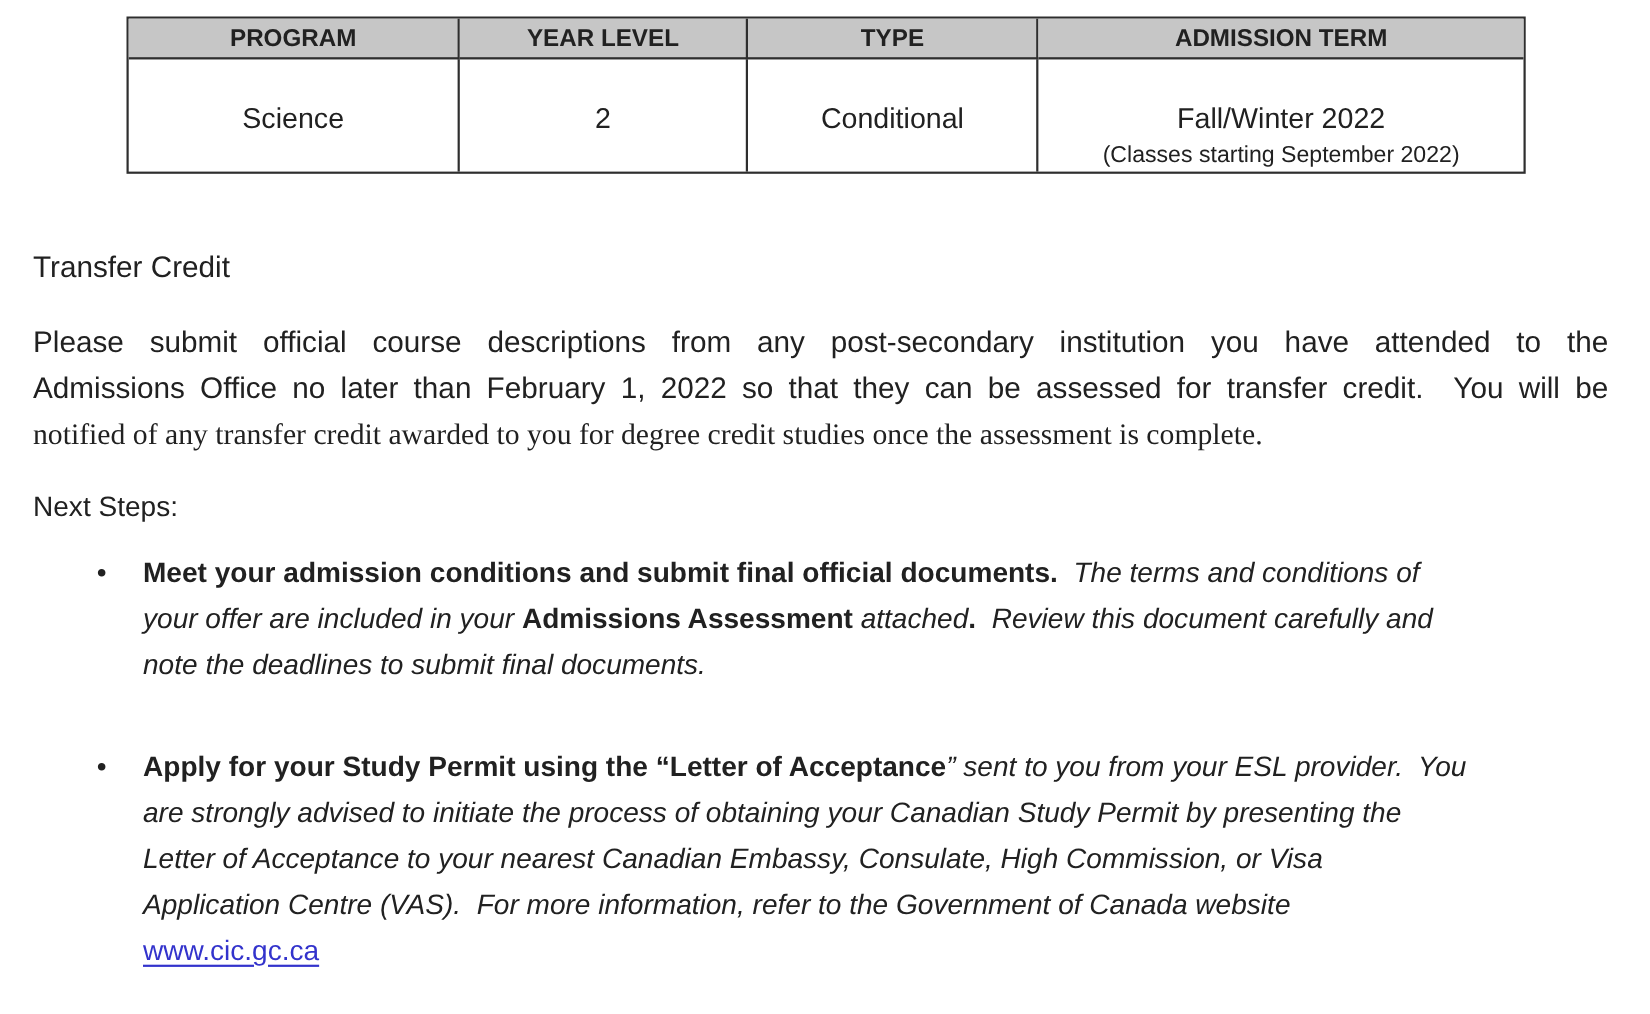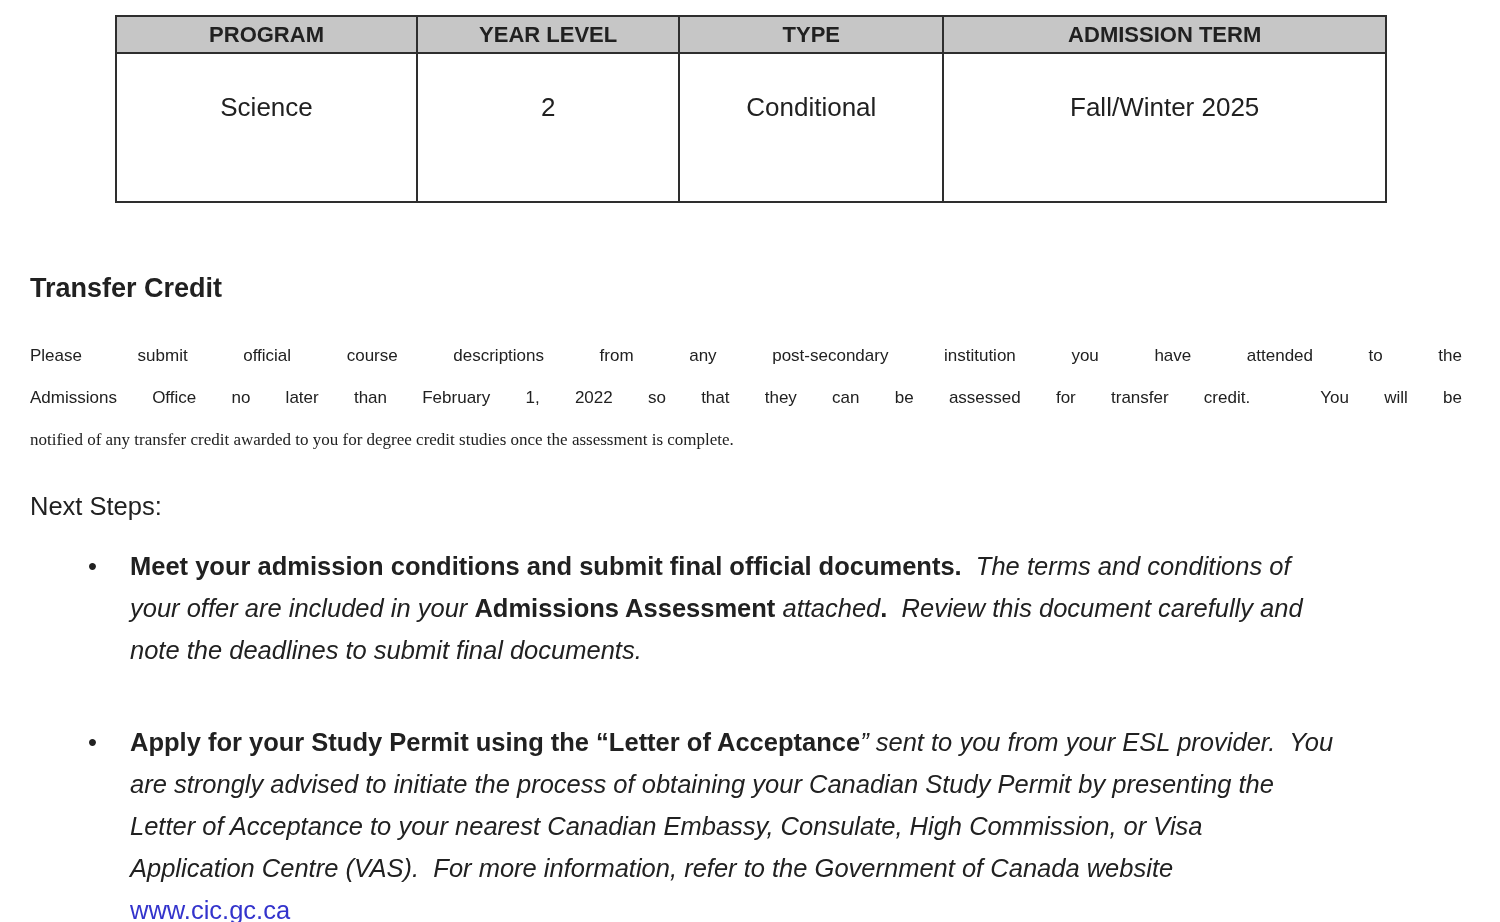--- a/index.html
+++ b/index.html
@@ -33,38 +33,38 @@
   .ath{
     background:var(--table-header-bg);
     border-right:2px solid var(--table-border);
     border-bottom:2px solid var(--table-border);
     height:37px;
     display:flex;align-items:center;justify-content:center;
     font-weight:bold;font-size:22px;
   }
   .ath.last{border-right:none;}
   .atd{
-    height:147px;
+    height:102px;
     border-right:2px solid var(--table-border);
     display:flex;flex-direction:column;align-items:center;
     padding-top:38px;
     font-size:26px;
     text-align:center;
   }
   .atd.last{border-right:none;}
   .atd .note{font-size:21px;margin-top:6px;}
 
   
   .section-heading{
     margin-top:68px;
-    font-size:27px;font-weight:bold;line-height:34px;
+    font-size:27px;font-weight:normal;line-height:34px;
   }
   .para{
     margin-top:30px;
-    font-size:17px;line-height:42px;
+    font-size:27px;line-height:42px;
   }
   .para .jline{text-align:justify;text-align-last:justify;}
   .para .jline:last-child{text-align-last:left;font-family:Liberation Serif, serif;}
 
   .next-steps{
     margin-top:24px;
     font-size:25.5px;line-height:42px;
   }
 
   .bullets{margin-top:18px;}
@@ -104,21 +104,22 @@
       <div class="atd">
         <span>Science</span>
       </div>
       <div class="atd">
         <span>2</span>
       </div>
       <div class="atd">
         <span>Conditional</span>
       </div>
       <div class="atd last">
-        <span>Fall/Winter 2025</span>
+        <span>Fall/Winter 2022</span>
+        <span class="note">(Classes starting September 2022)</span>
       </div>
     </div>
   </div>
 
   <div class="section-heading">Transfer Credit</div>
 
   <div class="para">
       <div class="jline">Please submit official course descriptions from any post-secondary institution you have attended to the</div>
       <div class="jline">Admissions Office no later than February 1, 2022 so that they can be assessed for transfer credit.&nbsp; You will be</div>
       <div class="jline">notified of any transfer credit awarded to you for degree credit studies once the assessment is complete.</div>

